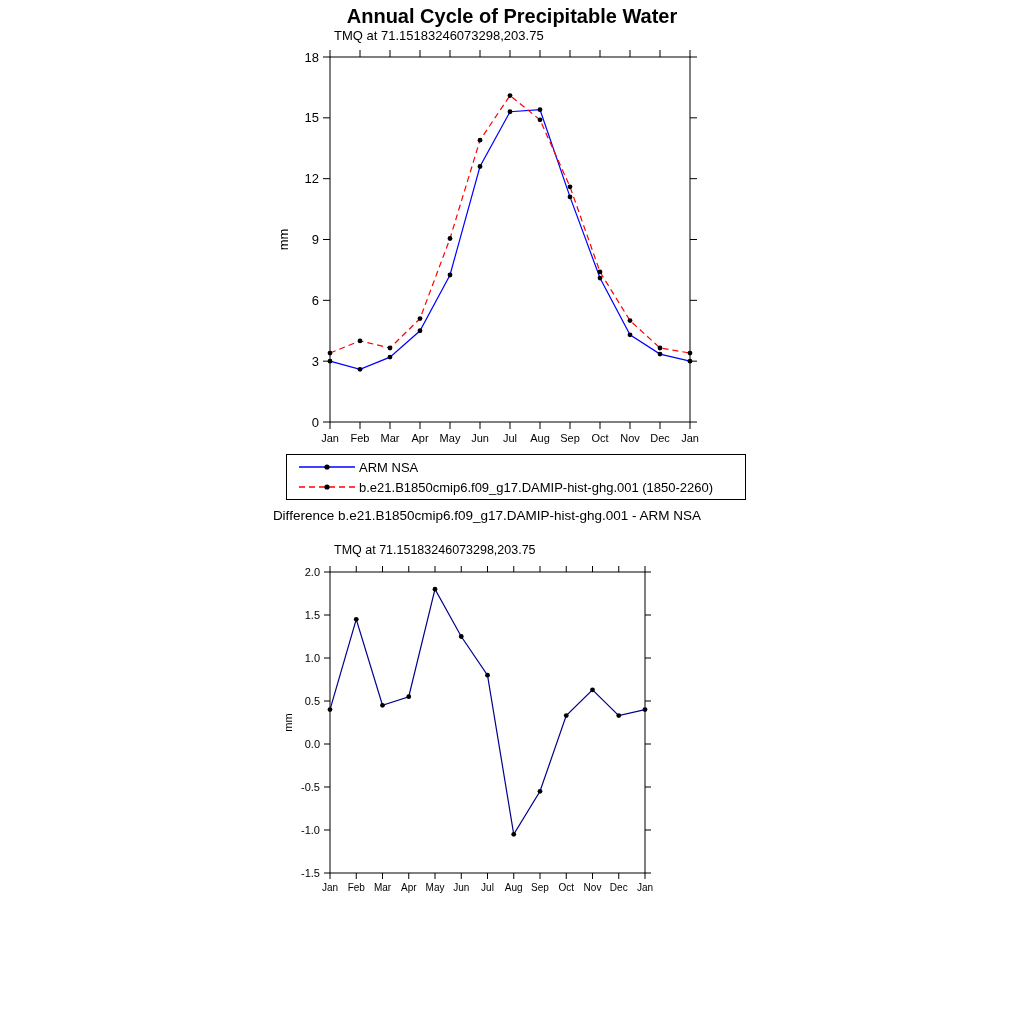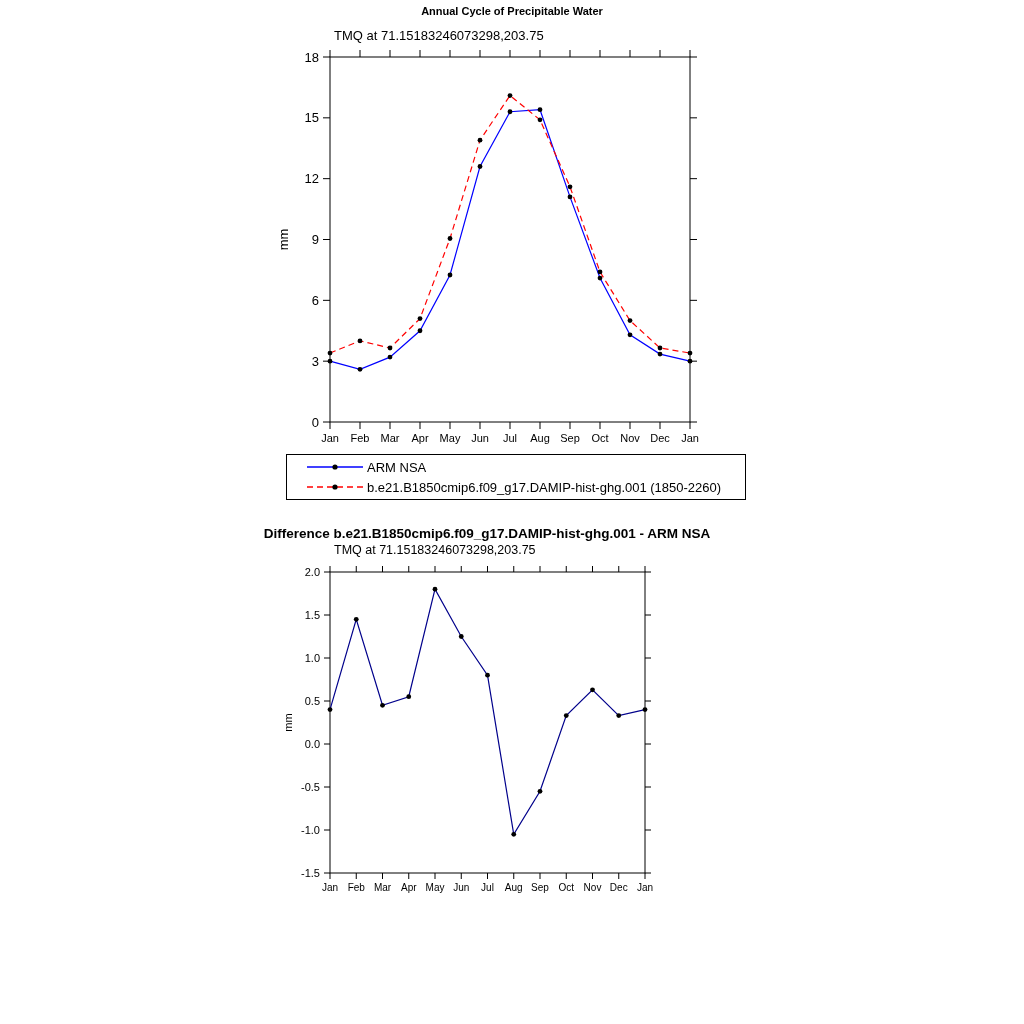--- a/index.html
+++ b/index.html
@@ -1,30 +1,30 @@
 <!DOCTYPE html>
 <html><head>
 <meta charset="utf-8">
 <style>
   html,body{margin:0;padding:0;}
   body{
     width:1024px;height:1024px;position:relative;background:#ffffff;
     font-family:"Liberation Sans", sans-serif;color:#000;overflow:hidden;
   }
   .title-top{position:absolute;left:0;top:5px;width:1024px;text-align:center;
-    font-weight:bold;font-size:11px;}
+    font-weight:bold;font-size:20px;}
   .subtitle-top{position:absolute;left:334px;top:28px;font-size:13px;}
-  .title-bottom{position:absolute;left:162px;top:526px;width:650px;text-align:center;
-    font-weight:bold;font-size:13.5px;}
+  .title-bottom{position:absolute;left:162px;top:508px;width:650px;text-align:center;
+    font-weight:normal;font-size:13.5px;}
   .subtitle-bottom{position:absolute;left:334px;top:543px;font-size:12.5px;}
   #chart0{position:absolute;left:260px;top:45px;}
   #chart1{position:absolute;left:260px;top:558px;}
   .legend{position:absolute;left:286px;top:454px;width:460px;height:46px;
     border:1px solid #000;display:flex;flex-direction:column;justify-content:center;
-    padding:2px 4px 2px 18px;box-sizing:border-box;background:#fff;}
+    padding:2px 4px 2px 10px;box-sizing:border-box;background:#fff;}
   .legend-row{display:flex;align-items:center;height:21px;}
   .legend-row svg{width:60px;height:14px;flex:0 0 60px;}
   .legend-label{font-size:13px;margin-left:2px;white-space:nowrap;}
   svg text{fill:#000;font-family:"Liberation Sans", sans-serif;}
 </style>
 </head>
 <body>
 
 <div>
 

